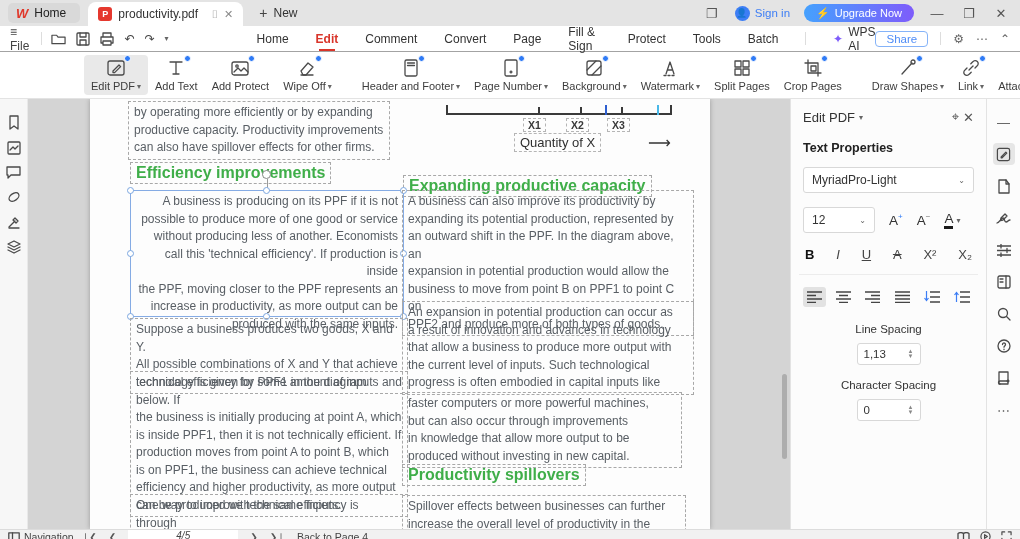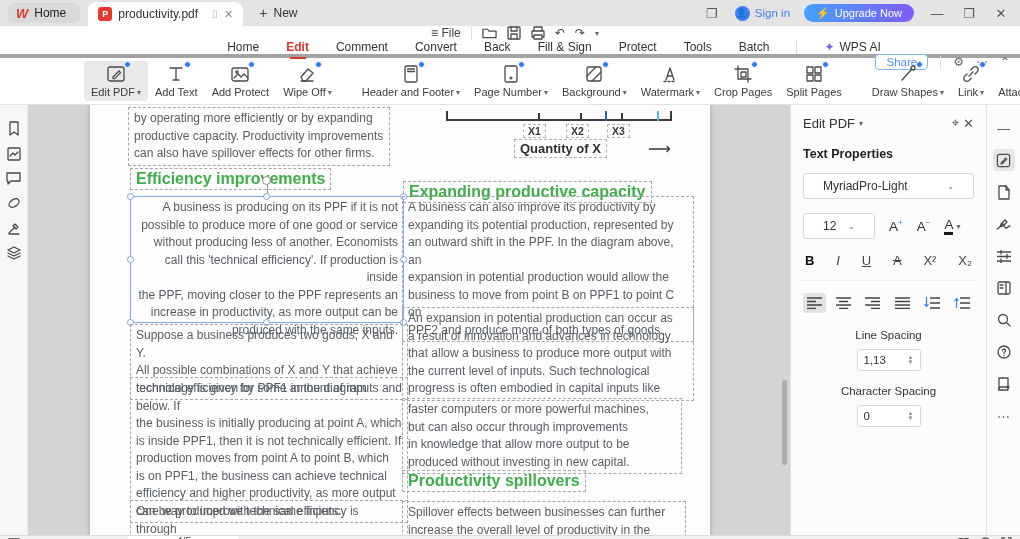--- a/index.html
+++ b/index.html
@@ -23,22 +23,22 @@
   .plus { font-size:14px; color:#444; }
   .tb-right { margin-left:auto; display:flex; align-items:center; gap:14px; padding-right:10px; }
   .signin { display:flex; align-items:center; gap:5px; font-size:11.5px; color:#3d7ef5; }
   .avatar { width:15px; height:15px; border-radius:50%; background:#3d7ef5; color:#fff; font-size:9px;
     display:flex; align-items:center; justify-content:center; }
   .upgrade { display:flex; align-items:center; gap:5px; height:18px; padding:0 12px; border-radius:10px;
     background:linear-gradient(90deg,#45a1fe,#7e5cfb); color:#fff; font-size:11px; }
   .winbtn { color:#555; font-size:13px; width:18px; text-align:center; }
 
   
-  .menubar { height:32px; background:#fff; display:flex; align-items:center; font-size:12px;
-    border-bottom:4px solid #a3a3a3;flex-direction:column; }
+  .menubar { height:26px; background:#fff; display:flex; align-items:center; font-size:12px;
+    border-bottom:1px solid #a3a3a3; }
   .mb-left { display:flex; align-items:center; gap:10px; padding-left:10px; color:#444; }
   .vsep { width:1px; height:13px; background:#ddd; }
   .menu-tabs { display:flex; align-items:center; gap:27px; margin-left:88px; color:#333; }
   .menutab { position:relative; cursor:default; }
   .menutab.active { color:#d9352a; font-weight:bold; }
   .menutab.active::after { content:""; position:absolute; left:15%; right:15%; bottom:-5px;
     height:2px; background:#d9352a; }
   .wps-ai { display:flex; align-items:center; gap:5px; color:#333; }
   .ai-spark { color:#7e5cfb; font-size:12px; }
   .mb-right { margin-left:auto; display:flex; align-items:center; gap:12px; padding-right:10px; }
@@ -78,32 +78,32 @@
   .selbox { position:absolute; border:1px solid #85abe4; background:transparent; }
   .handle { position:absolute; width:7px; height:7px; border:1px solid #7ba7e0; background:#fff;
     border-radius:50%; }
   .rot-stem { position:absolute; left:50%; top:-12px; width:1px; height:12px; background:#9a9a9a; }
   .rot-handle { position:absolute; left:calc(50% - 5px); top:-21px; width:9px; height:9px;
     border:1px solid #8a8a8a; background:#fff; border-radius:50%; }
 
   .axis-line { position:absolute; background:#3a3a3a; }
   .xlab { position:absolute; font-size:10.5px; font-weight:bold; color:#3a3a3a;
     border:1px dashed #b5b5b5; padding:0 4px; }
-  .qty { position:absolute; font-size:13px; font-weight:bold; color:#2f2f2f;
+  .qty { position:absolute; font-size:13px; font-weight:normal; color:#2f2f2f;
     border:1px dashed #b5b5b5; padding:1px 5px; white-space:nowrap; }
   .qty-arrow { position:absolute; font-size:16px; color:#333; }
 
   
   .panel { width:196px; background:#fcfcfc; border-left:1px solid #e3e3e3; padding:10px 12px; font-size:12px; }
   .panel-head { display:flex; align-items:center; gap:4px; color:#333; font-size:13px; }
   .panel-head .grow { flex:1; }
   .pin, .pclose { color:#555; font-size:13px; }
   .sect { font-weight:bold; font-size:12.5px; margin:16px 0 12px; color:#222; }
   .selbox-ui { height:26px; border:1px solid #d8d8d8; border-radius:3px; background:#fff;
-    display:flex; align-items:center; padding:0 19px; color:#333; }
+    display:flex; align-items:center; padding:0 8px; color:#333; }
   .selbox-ui .grow { flex:1; }
   .fontrow { margin-bottom:14px; }
   .sizerow { display:flex; align-items:center; gap:14px; margin-bottom:14px; }
   .sizesel { width:72px; }
   .abtn { font-size:13.5px; color:#333; position:relative; }
   .abtn sup { font-size:8px; color:#2f7bf6; }
   .abtn.minus sup { color:#777; }
   .colorbtn { font-size:13.5px; color:#333; border-bottom:3px solid #1a1a1a; line-height:14px; }
   .stylerow { display:flex; align-items:center; justify-content:space-between; padding:0 2px; margin-bottom:12px; }
   .st { font-size:13px; color:#444; }
@@ -191,21 +191,21 @@
       </span>
     <span>↶</span>
     <span>↷</span>
     <span class="caret">▾</span>
   </div>
   <div class="menu-tabs">
     <span class="menutab">Home</span>
     <span class="menutab active">Edit</span>
     <span class="menutab">Comment</span>
     <span class="menutab">Convert</span>
-    <span class="menutab">Back</span>
+    <span class="menutab">Page</span>
     <span class="menutab">Fill &amp; Sign</span>
     <span class="menutab">Protect</span>
     <span class="menutab">Tools</span>
     <span class="menutab">Batch</span>
     <span class="vsep"></span>
     <span class="wps-ai">
       <span class="ai-spark">✦</span>
       <span>WPS AI</span>
     </span>
   </div>
@@ -317,41 +317,41 @@
         </svg>
       </span>
     <span class="lab">
         <span>Watermark</span>
         <span class="caret">▾</span>
       </span>
   </div>
   <div class="tool">
     <span class="icwrap">
         <svg class="ic" width="20" height="20" viewBox="0 0 20 20">
-          <path d="M5 2v13h13M2 5h13v13"></path>
-          <rect x="8" y="8" width="5" height="5"></rect>
-        </svg>
-        <span class="badge"></span>
-      </span>
-    <span class="lab">
-        <span>Crop Pages</span>
-      </span>
-  </div>
-  <div class="tool">
-    <span class="icwrap">
-        <svg class="ic" width="20" height="20" viewBox="0 0 20 20">
           <rect x="3" y="3" width="6" height="6"></rect>
           <rect x="11" y="3" width="6" height="6"></rect>
           <rect x="3" y="11" width="6" height="6"></rect>
           <rect x="11" y="11" width="6" height="6"></rect>
         </svg>
         <span class="badge"></span>
       </span>
     <span class="lab">
         <span>Split Pages</span>
+      </span>
+  </div>
+  <div class="tool">
+    <span class="icwrap">
+        <svg class="ic" width="20" height="20" viewBox="0 0 20 20">
+          <path d="M5 2v13h13M2 5h13v13"></path>
+          <rect x="8" y="8" width="5" height="5"></rect>
+        </svg>
+        <span class="badge"></span>
+      </span>
+    <span class="lab">
+        <span>Crop Pages</span>
       </span>
   </div>
   <div class="tsep"></div>
   <div class="tool">
     <span class="icwrap">
         <svg class="ic" width="20" height="20" viewBox="0 0 20 20">
           <path d="M4 16L14 5"></path>
           <circle cx="15" cy="4" r="2"></circle>
         </svg>
         <span class="badge"></span>

